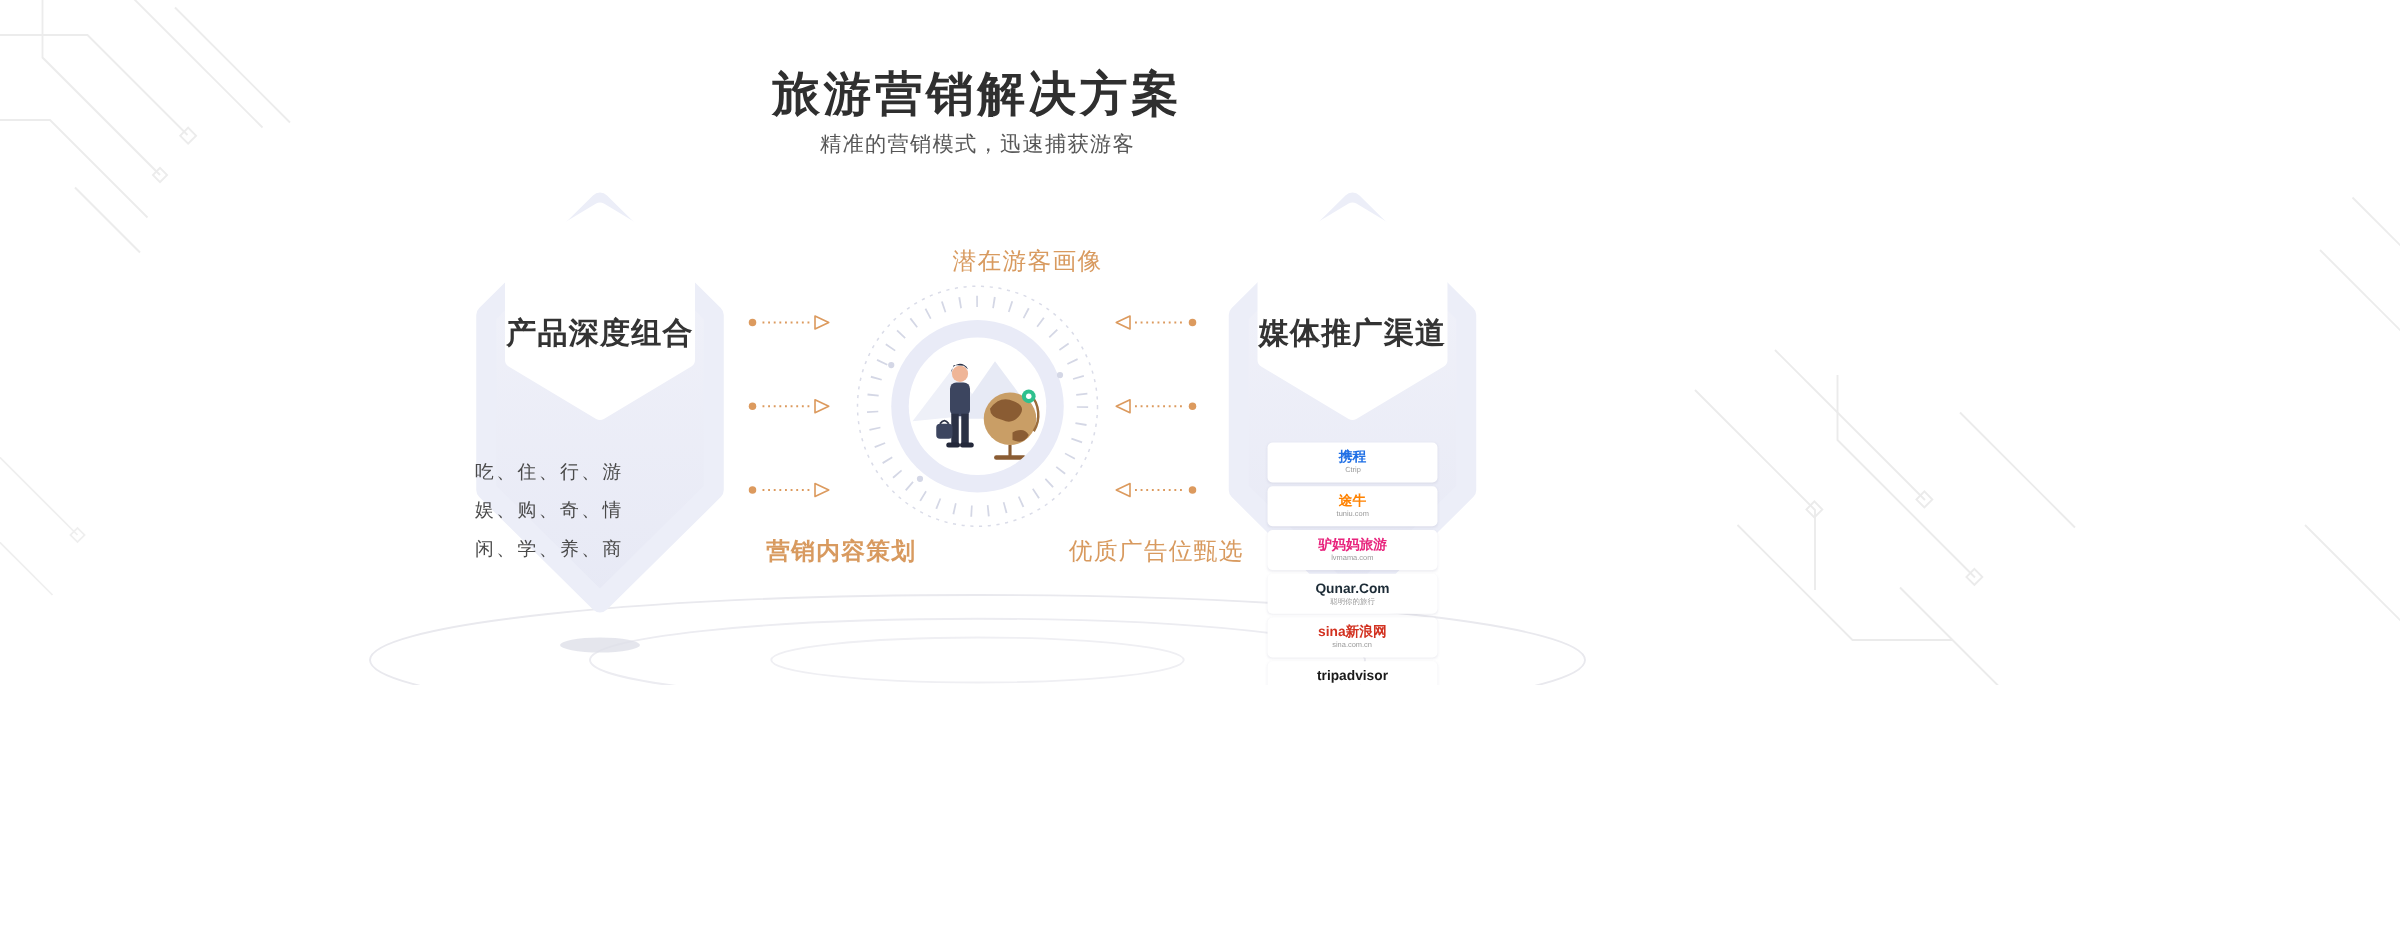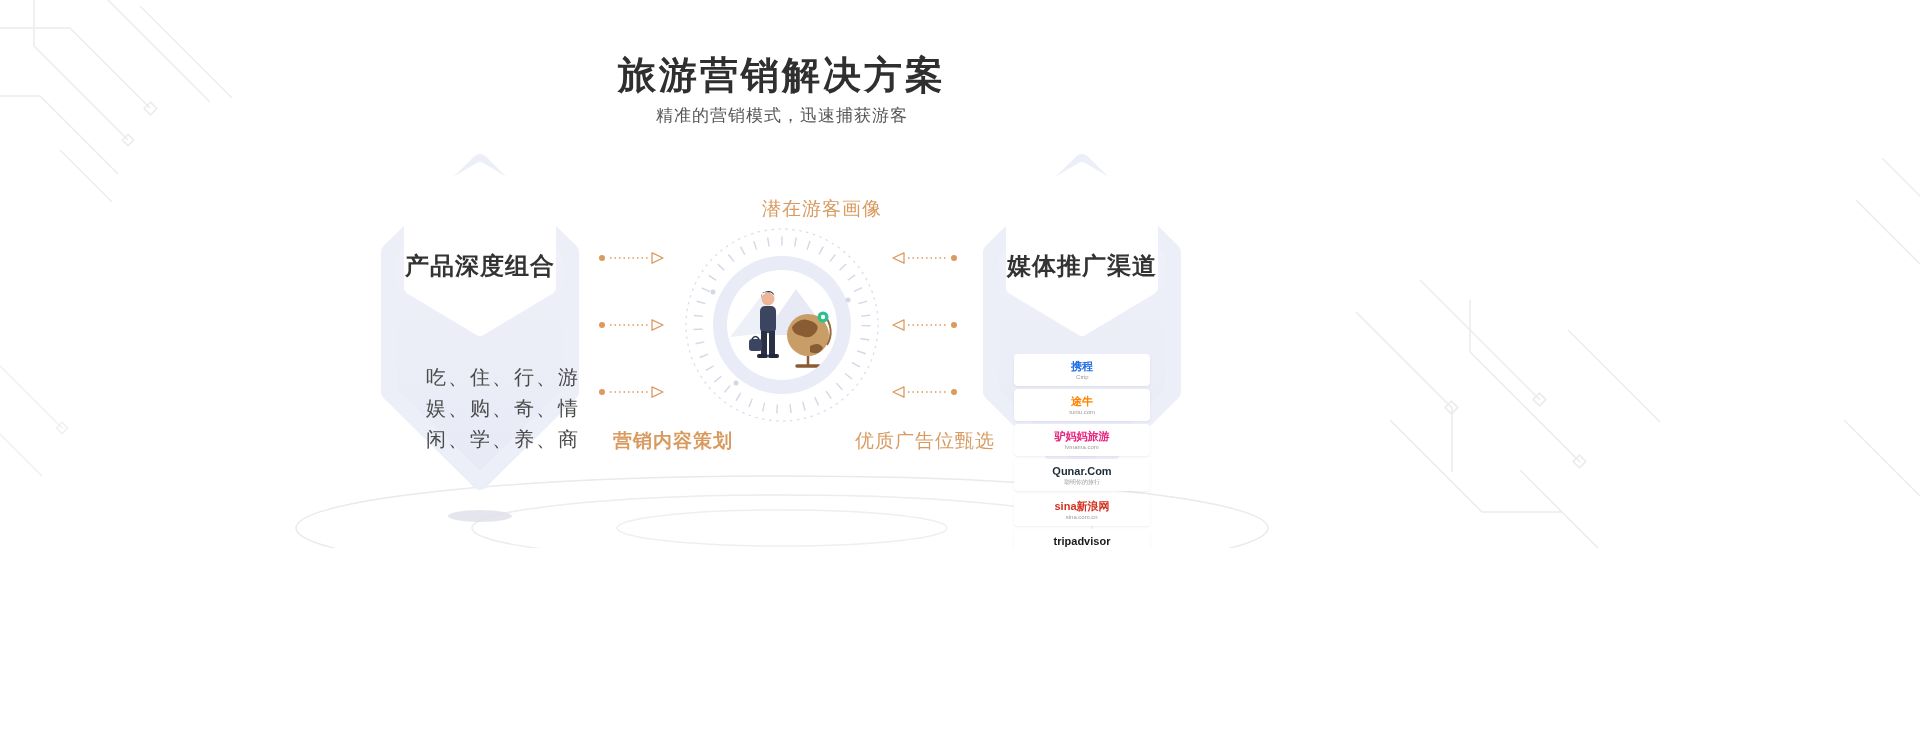--- a/index.html
+++ b/index.html
@@ -23,21 +23,21 @@
   .hex-card.left  { left:380px; }
   .hex-card.right { left:982px; }
   .hex-card svg { position:absolute; left:0; top:0; width:100%; height:100%; }
   .hex-title {
     position:absolute; top:98px; left:0; width:100%;
     text-align:center; font-size:24px; font-weight:bold;
     color:#333; letter-spacing:1px;
   }
   .hex-lines {
     position:absolute; top:210px; left:0; width:100%;
-    text-align:right; font-size:20px; color:#4a4a4a;
+    text-align:left; font-size:15px; color:#4a4a4a;
     line-height:31px; letter-spacing:2px;
   }
 
   
   .logo-grid {
     position:absolute; left:32px; top:202px; width:136px;
     display:grid; grid-template-columns:1fr;
     grid-auto-rows:32px; gap:3px;
   }
   .logo-tile {

